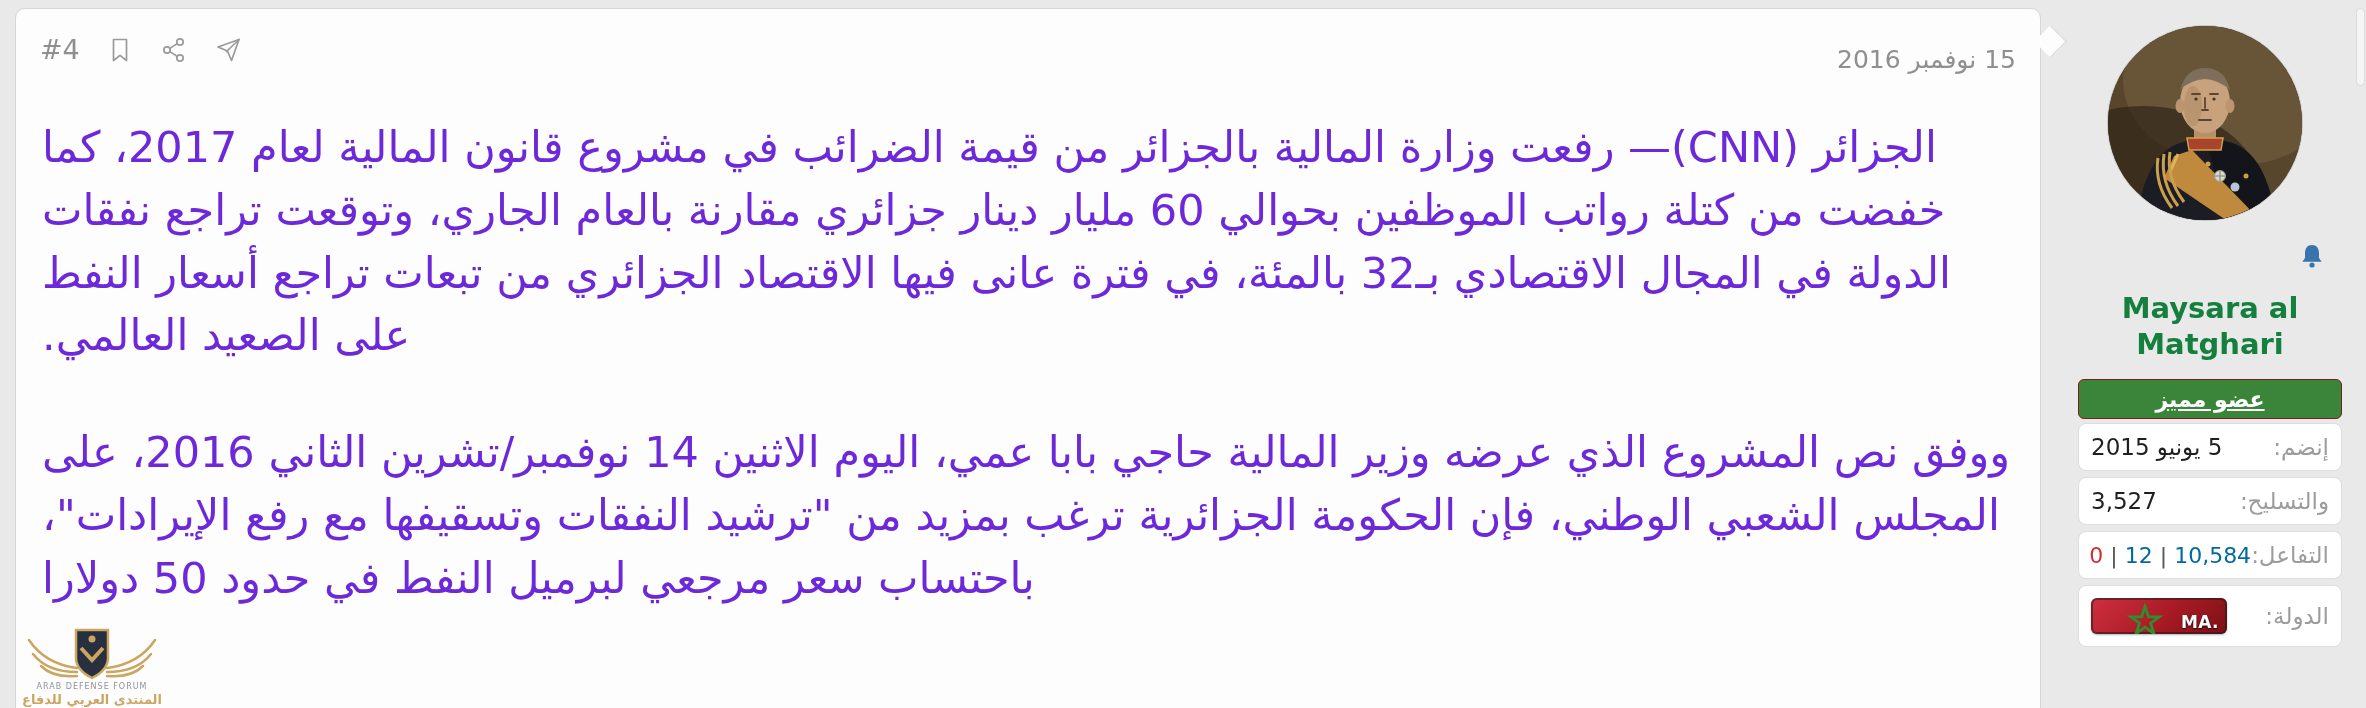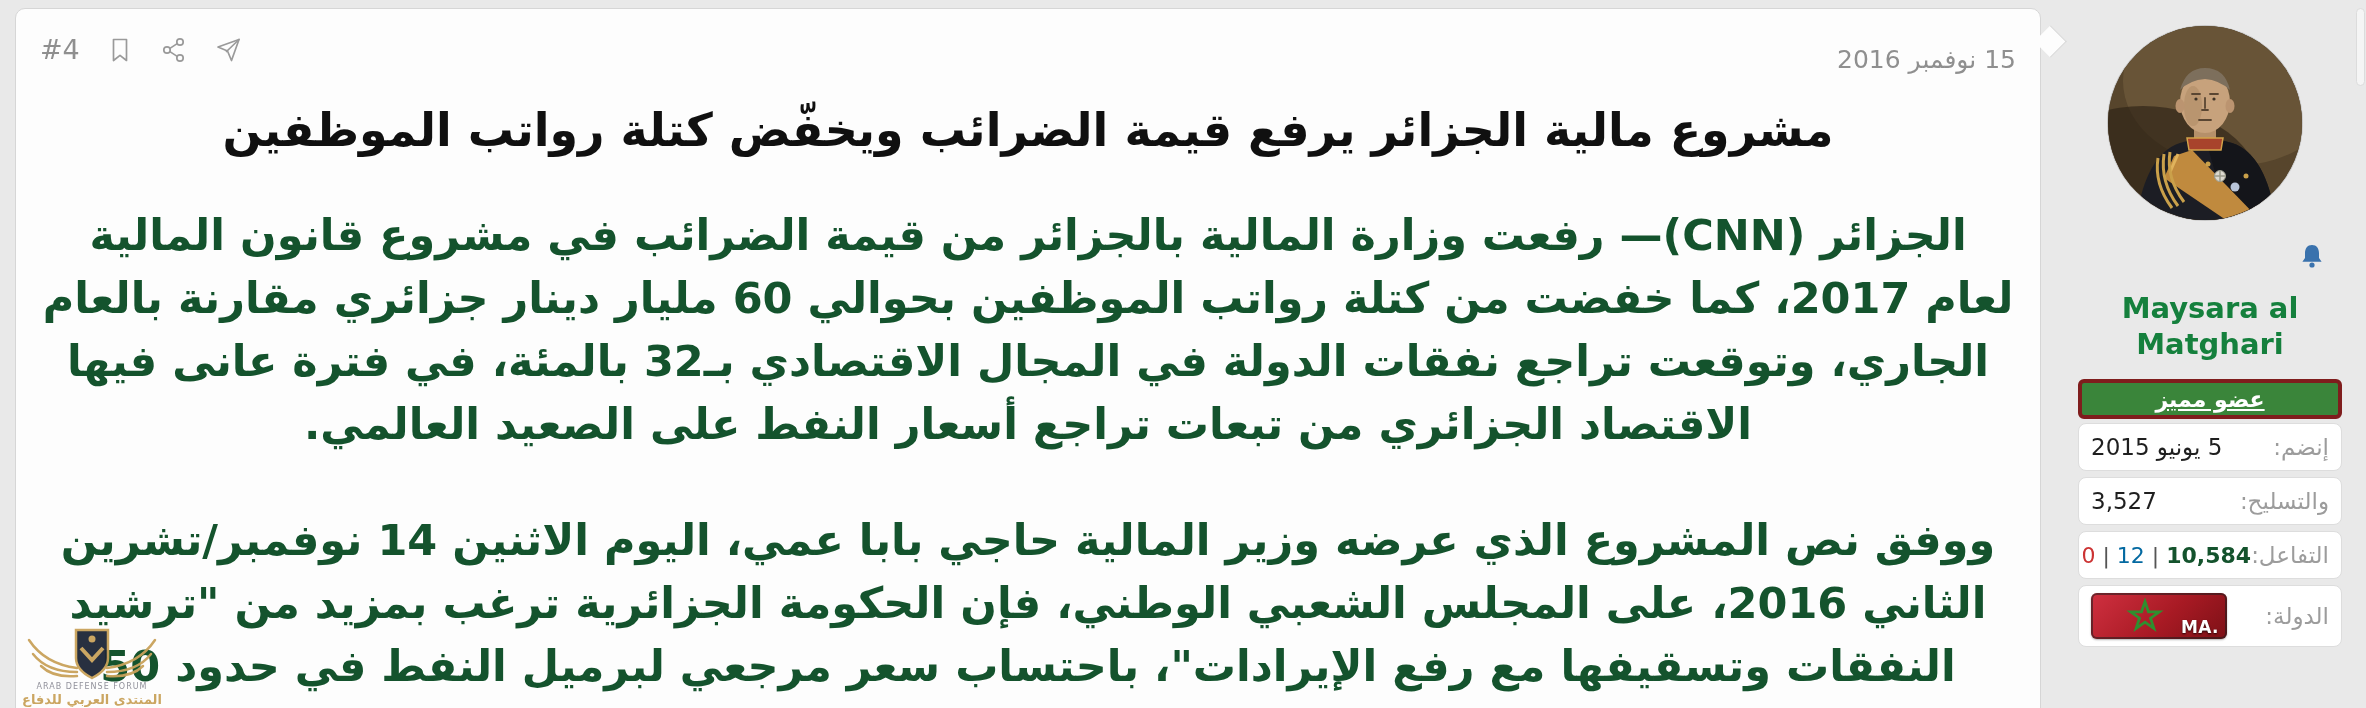--- a/index.html
+++ b/index.html
@@ -27,22 +27,22 @@
   .post-index{font-size:27px;color:#8f8f8f;}
   .hicon{width:28px;height:28px;display:block;cursor:pointer;}
   .hicon path,.hicon circle,.hicon line{stroke:#9a9a9a;stroke-width:1.7;fill:none;stroke-linejoin:round;stroke-linecap:round;}
   .post-date{font-size:25px;color:#8f8f8f;direction:rtl;margin-top:20px;}
   .post-title{
     margin:24px 30px 0 30px;text-align:center;direction:rtl;
     font-size:46px;font-weight:700;color:#101010;line-height:1.4;
   }
   .post-body{padding:0 26px;}
   .post-body p{
-    margin:42px 0 0 0;direction:rtl;text-align:center;
-    font-size:43px;line-height:1.46;font-weight:700;color:#14532d;
+    margin:42px 0 0 0;direction:rtl;text-align:left;
+    font-size:43px;line-height:1.46;font-weight:400;color:#6d28d9;
   }
   .post-body p + p{margin-top:54px;}
   
   .watermark{
     position:absolute;left:12px;top:624px;width:160px;text-align:center;
     opacity:.95;pointer-events:none;
   }
   .watermark .wm-en{font-size:8px;color:#8c8c96;letter-spacing:1px;margin-top:-4px;}
   .watermark .wm-ar{font-size:13px;color:#c9a25a;direction:rtl;margin-top:1px;font-weight:700;}
   
@@ -52,45 +52,45 @@
     box-shadow:0 0 0 1px rgba(0,0,0,.15);
   }
   .bell{position:absolute;left:2298px;top:242px;width:28px;height:28px;cursor:pointer;}
   .bell path,.bell circle{fill:#3a72ad;}
   .profile-name{
     position:absolute;left:2078px;top:290px;width:264px;text-align:center;
     color:#15803d;font-weight:700;font-size:29px;line-height:1.25;cursor:pointer;
   }
   .profile-badge{
     position:absolute;left:2078px;top:379px;width:264px;height:40px;
-    background:#3a853a;border:4px solid #7f1d1d;border-radius:6px;
+    background:#3a853a;border:1px solid #7f1d1d;border-radius:6px;
     display:flex;align-items:center;justify-content:center;box-sizing:border-box;
     direction:rtl;
   }
   .profile-badge span{color:#ffffff;font-size:22px;font-weight:700;text-decoration:underline;}
   .info-row{
     position:absolute;left:2078px;width:264px;height:48px;
     background:#ffffff;border:1px solid #dddddd;border-radius:8px;
     box-sizing:border-box;direction:rtl;
     display:flex;justify-content:space-between;align-items:center;
     padding:0 12px;font-size:23px;
   }
   .row-joined{top:423px;}
   .row-posts{top:477px;}
   .row-reactions{top:531px;}
   .row-country{top:585px;height:62px;}
   .info-label{color:#9c9c9c;}
   .info-value{color:#1f1f1f;direction:rtl;}
   .reaction-vals{direction:ltr;font-size:22px;display:flex;align-items:center;gap:7px;}
   .rx-neg{color:#cc3333;}
   .rx-neu{color:#0369a1;}
-  .rx-pos{color:#14532d;font-weight:bold;}
+  .rx-pos{color:#0369a1;}
   .rx-sep{color:#555555;}
   .flag{
-    position:relative;width:136px;height:46px;border-radius:6px;overflow:hidden;
+    position:relative;width:136px;height:36px;border-radius:6px;overflow:hidden;
     background:linear-gradient(135deg,#d03040 0%,#a81a24 55%,#7c1016 100%);
     box-shadow:inset 0 0 0 2px rgba(30,30,30,.55), 0 1px 2px rgba(0,0,0,.3);
   }
   .flag svg{position:absolute;left:34px;top:4px;}
   .flag .ma{
     position:absolute;right:8px;bottom:2px;color:#ffffff;font-weight:700;
     font-size:17px;text-shadow:0 1px 2px rgba(0,0,0,.8);letter-spacing:.5px;
   }
   .scroll-thumb{
     position:absolute;left:2356px;top:8px;width:9px;height:78px;
@@ -116,21 +116,20 @@
           <line x1="9.9" y1="15.6" x2="17.2" y2="20.4"></line>
       </svg>
       <svg class="hicon" viewBox="0 0 28 28">
         <path d="M25 3.5 12.5 15.5"></path>
           <path d="M25 3.5l-7.5 21-4-9.5-9.5-4z"></path>
       </svg>
     </div>
     <span class="post-date">15 نوفمبر 2016</span>
   </div>
 
-  <h1 class="post-title">مشروع مالية الجزائر يرفع قيمة الضرائب ويخفّض كتلة رواتب الموظفين</h1>
 
   <div class="post-body">
     <p>الجزائر (CNN)— رفعت وزارة المالية بالجزائر من قيمة الضرائب في مشروع قانون المالية لعام 2017، كما خفضت من كتلة رواتب الموظفين بحوالي 60 مليار دينار جزائري مقارنة بالعام الجاري، وتوقعت تراجع نفقات الدولة في المجال الاقتصادي بـ32 بالمئة، في فترة عانى فيها الاقتصاد الجزائري من تبعات تراجع أسعار النفط على الصعيد العالمي.</p>
     <p>ووفق نص المشروع الذي عرضه وزير المالية حاجي بابا عمي، اليوم الاثنين 14 نوفمبر/تشرين الثاني 2016، على المجلس الشعبي الوطني، فإن الحكومة الجزائرية ترغب بمزيد من "ترشيد النفقات وتسقيفها مع رفع الإيرادات"، باحتساب سعر مرجعي لبرميل النفط في حدود 50 دولارا</p>
   </div>
 </div>
 
 <div class="post-pointer"></div>
 
 <div class="watermark">

